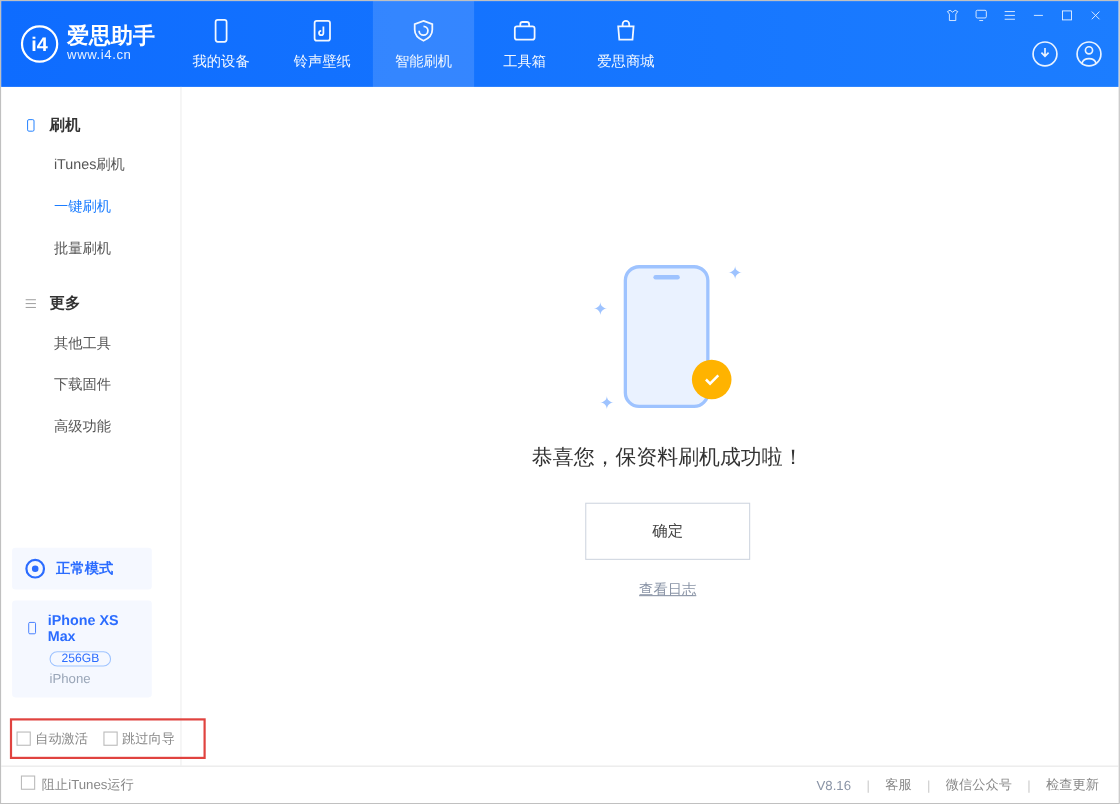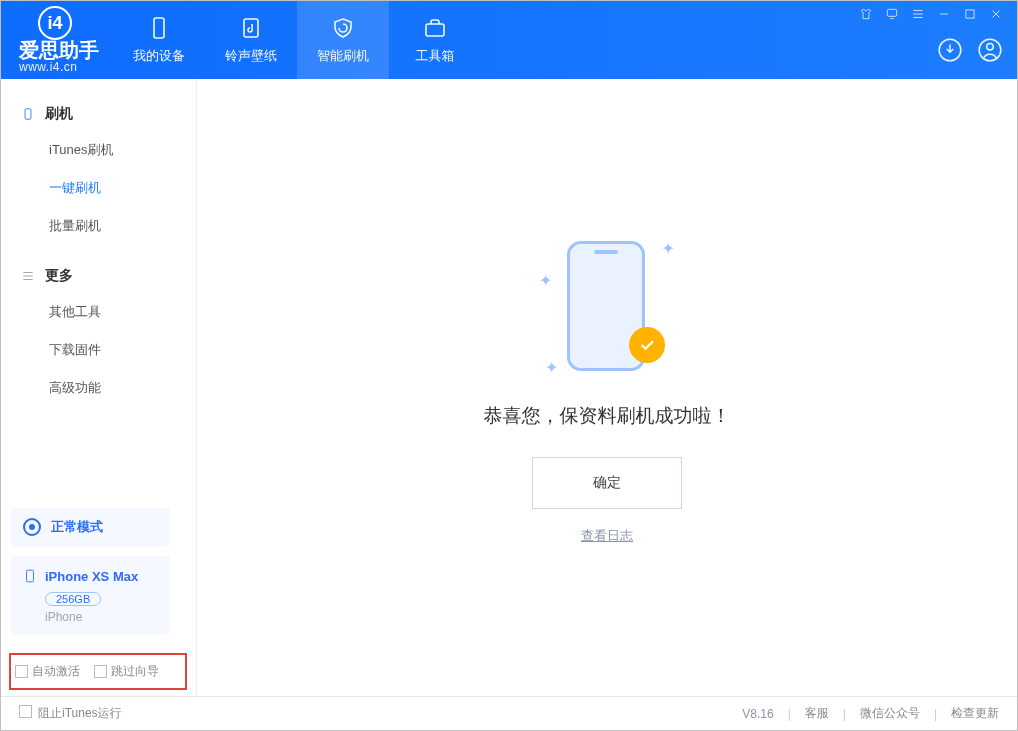--- a/index.html
+++ b/index.html
@@ -1,37 +1,37 @@
 <!DOCTYPE html>
 <html><head>
 <meta charset="utf-8">
 <style>
 * { margin: 0; padding: 0; box-sizing: border-box; font-family: "Microsoft YaHei", Arial, sans-serif; }
 body { background: #fff; width: 1018px; height: 731px; border: 1px solid #c0c0c0; position: relative; }
 
 
 .header { height: 78px; background: linear-gradient(90deg,#0e6cff 0%,#1c7dff 100%); display: flex; align-items: center; color: #fff; position: relative; }
-.logo-block { display: flex; align-items: center; padding: 0 14px 0 18px; flex-direction: column; }
+.logo-block { display: flex; align-items: center; padding: 0 14px 0 18px; }
 .logo-circle { width: 34px; height: 34px; border: 2px solid #fff; border-radius: 50%; display: flex; align-items: center; justify-content: center; font-weight: 700; font-size: 18px; margin-right: 8px; }
 .app-name { font-size: 20px; font-weight: 600; line-height: 1; }
 .app-url  { font-size: 12px; opacity: .9; letter-spacing:.5px; }
 .nav { display: flex; height: 100%; }
 .nav-item { width: 92px; display: flex; flex-direction: column; align-items: center; justify-content: center; font-size: 13px; cursor: pointer; opacity:.95; }
 .nav-item.active { background: rgba(255,255,255,.15); }
 .nav-icon { width: 26px; height: 26px; margin-bottom: 6px; display:flex; align-items:center; justify-content:center; }
 .nav-icon svg { width: 24px; height: 24px; fill:none; stroke:#fff; stroke-width:1.6; }
 .header-right { position: absolute; right: 14px; top: 0; height: 100%; display: flex; flex-direction: column; justify-content: space-between; padding: 6px 0 12px; align-items: flex-end; }
 .win-ctrl { display: flex; gap: 12px; }
 .win-ctrl span, .hdr-round span { cursor:pointer; opacity:.9; }
 .win-ctrl svg { width:14px; height:14px; stroke:#fff; stroke-width:1.4; fill:none; }
 .hdr-round { display:flex; gap:14px; }
 .hdr-round svg { width:26px; height:26px; stroke:#fff; stroke-width:1.4; fill:none; }
 
 
-.sidebar { position: absolute; left: 0; top: 78px; width: 196px; bottom: 34px; border-right: 1px solid #eee; padding-top: 18px; }
+.sidebar { position: absolute; left: 0; top: 78px; width: 164px; bottom: 34px; border-right: 1px solid #eee; padding-top: 18px; }
 .sb-group-hdr { display:flex; align-items:center; gap:10px; padding: 8px 20px; font-size:14px; color:#333; font-weight:600; }
 .sb-group-hdr svg { width:14px; height:14px; stroke:#1c7dff; fill:none; stroke-width:1.5; }
 .sb-item { padding: 10px 20px 10px 48px; font-size: 13px; color:#555; cursor:pointer; }
 .sb-item.active { color:#1c7dff; }
 .sb-bottom { position:absolute; bottom:52px; left:10px; right:26px; }
 .mode-card, .device-card { background:#f5f8ff; border-radius:3px; padding:10px 12px; margin-bottom:10px; font-size:13px; }
 .mode-card { display:flex; align-items:center; gap:10px; color:#2b6cff; font-weight:600; }
 .mode-card .dot { width:18px; height:18px; border:2px solid #2b6cff; border-radius:50%; position:relative; }
 .mode-card .dot:after { content:''; position:absolute; width:6px; height:6px; background:#2b6cff; border-radius:50%; left:4px; top:4px; }
 .device-card .dev-name { color:#2b6cff; font-weight:600; display:flex; align-items:center; gap:8px; }
@@ -104,20 +104,29 @@
     </div>
     <div class="nav-item">
       <span class="nav-icon">
           <svg viewBox="0 0 24 24">
             <rect x="3" y="8" width="18" height="12" rx="2"></rect>
             <path d="M8 8V6a2 2 0 0 1 2-2h4a2 2 0 0 1 2 2v2"></path>
           </svg>
         </span>
       <span>工具箱</span>
     </div>
+    <div class="nav-item">
+      <span class="nav-icon">
+          <svg viewBox="0 0 24 24">
+            <path d="M5 8h14l-1 12H6z"></path>
+            <path d="M9 8V6a3 3 0 0 1 6 0v2"></path>
+          </svg>
+        </span>
+      <span>爱思商城</span>
+    </div>
   </div>
 
   <div class="header-right">
     <div class="win-ctrl">
       <span><svg viewBox="0 0 24 24">
             <path d="M4 6l4-2 4 3 4-3 4 2-3 4v10H7V10z"></path>
           </svg></span>
       <span><svg viewBox="0 0 24 24">
             <rect x="4" y="4" width="16" height="12" rx="2"></rect>
             <path d="M9 20h6"></path>

